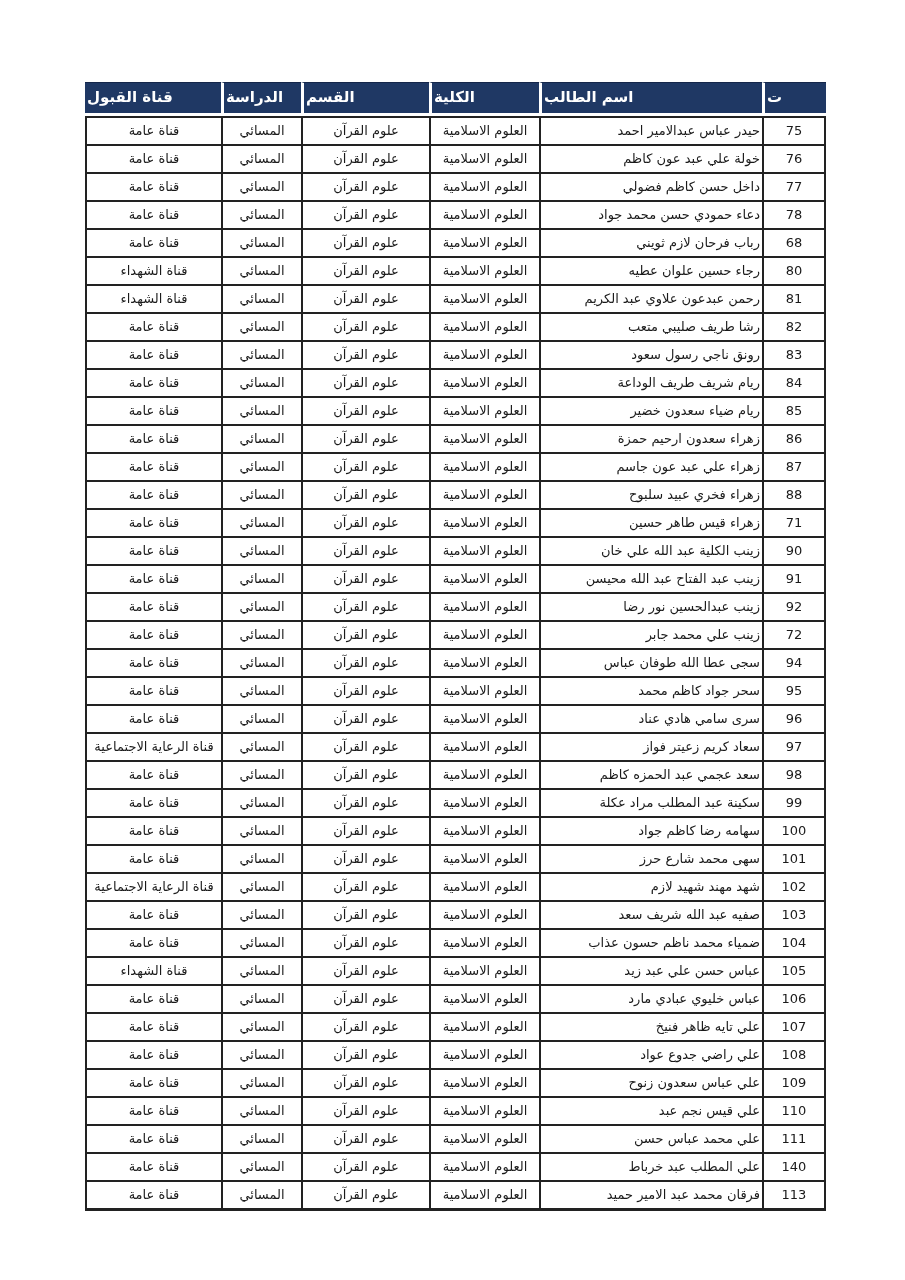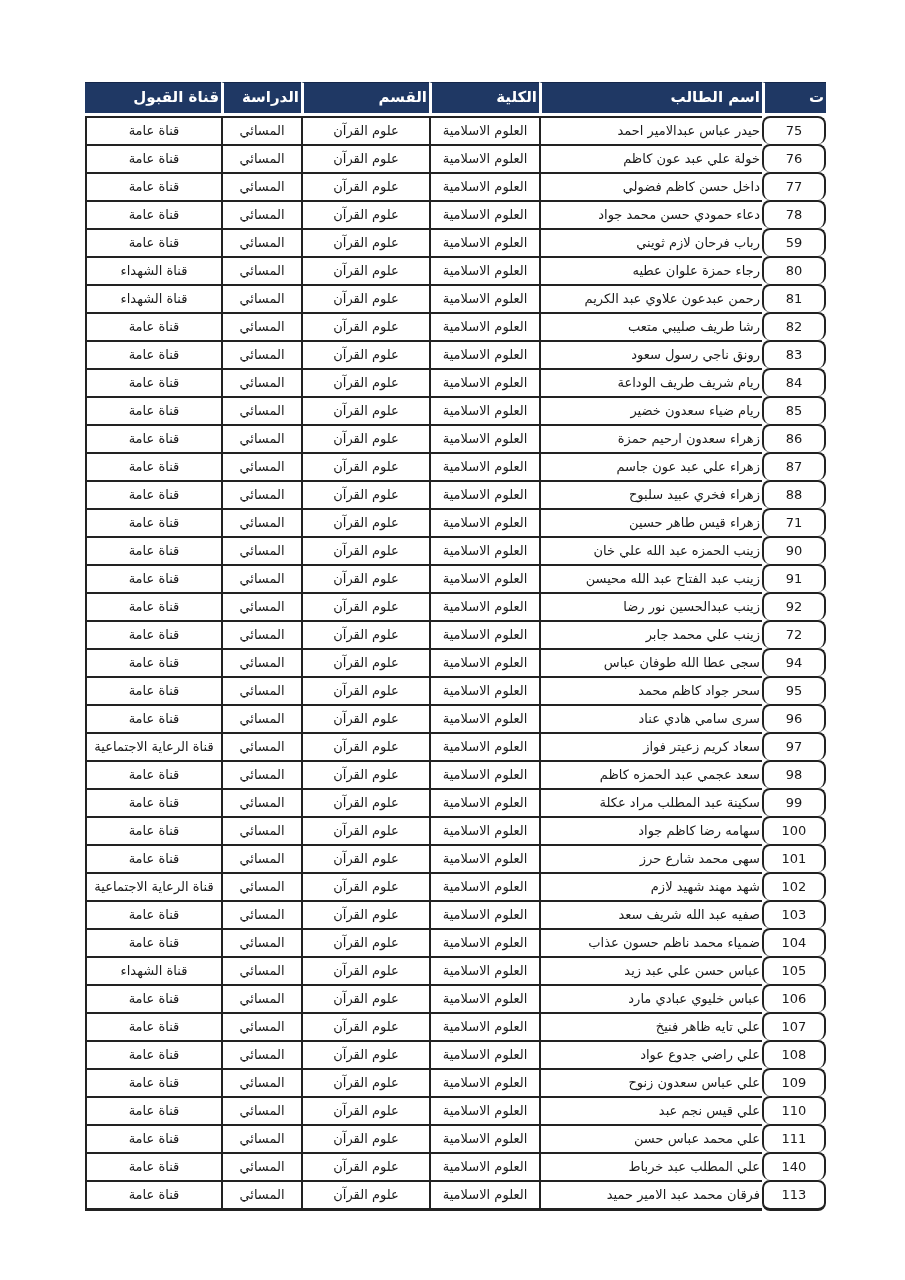--- a/index.html
+++ b/index.html
@@ -34,36 +34,36 @@
   thead th{
     background:var(--header-bg);
     color:var(--header-text);
     font-weight:bold;
     font-size:15px;
     line-height:19px;
     padding:5px 2px 6px 2px;
     border-top:1px solid #14264a;
     border-left:3px solid #ffffff;
     border-bottom:3px solid #ffffff;
-    text-align:right;
+    text-align:left;
   }
   thead th:last-child{border-left:none;}
 
   tbody td{
     color:var(--row-text);
     font-size:13px;
     line-height:18px;
     padding:4px 2px;
     border-top:2px solid var(--body-border);
     border-left:2px solid var(--body-border);
     text-align:center;
     overflow:hidden;
     white-space:nowrap;
   }
-  tbody td:first-child{border-right:2px solid var(--body-border);border-radius:8px;}
+  tbody td:first-child{border-right:2px solid var(--body-border);}
   tbody tr:last-child td{border-bottom:3px solid var(--body-border);}
   tbody td.col-name{text-align:right;padding-right:2px;margin-left:7px;}
 </style>
 </head>
 <body>
 
 <div class="sheet">
   <table class="students">
     <colgroup>
       <col class="c-no">
@@ -114,31 +114,31 @@
   <tr>
     <td class="col-no">78</td>
     <td class="col-name">دعاء حمودي حسن محمد جواد</td>
     <td class="col-college">العلوم الاسلامية</td>
     <td class="col-dept">علوم القرآن</td>
     <td class="col-study">المسائي</td>
     <td class="col-channel">قناة عامة</td>
   </tr>
 
   <tr>
-    <td class="col-no">59</td>
+    <td class="col-no">68</td>
     <td class="col-name">رباب فرحان لازم ثويني</td>
     <td class="col-college">العلوم الاسلامية</td>
     <td class="col-dept">علوم القرآن</td>
     <td class="col-study">المسائي</td>
     <td class="col-channel">قناة عامة</td>
   </tr>
 
   <tr>
     <td class="col-no">80</td>
-    <td class="col-name">رجاء حمزة علوان عطيه</td>
+    <td class="col-name">رجاء حسين علوان عطيه</td>
     <td class="col-college">العلوم الاسلامية</td>
     <td class="col-dept">علوم القرآن</td>
     <td class="col-study">المسائي</td>
     <td class="col-channel">قناة الشهداء</td>
   </tr>
 
   <tr>
     <td class="col-no">81</td>
     <td class="col-name">رحمن عبدعون علاوي عبد الكريم</td>
     <td class="col-college">العلوم الاسلامية</td>
@@ -214,21 +214,21 @@
     <td class="col-no">71</td>
     <td class="col-name">زهراء قيس طاهر حسين</td>
     <td class="col-college">العلوم الاسلامية</td>
     <td class="col-dept">علوم القرآن</td>
     <td class="col-study">المسائي</td>
     <td class="col-channel">قناة عامة</td>
   </tr>
 
   <tr>
     <td class="col-no">90</td>
-    <td class="col-name">زينب الحمزه عبد الله علي خان</td>
+    <td class="col-name">زينب الكلية عبد الله علي خان</td>
     <td class="col-college">العلوم الاسلامية</td>
     <td class="col-dept">علوم القرآن</td>
     <td class="col-study">المسائي</td>
     <td class="col-channel">قناة عامة</td>
   </tr>
 
   <tr>
     <td class="col-no">91</td>
     <td class="col-name">زينب عبد الفتاح عبد الله محيسن</td>
     <td class="col-college">العلوم الاسلامية</td>

